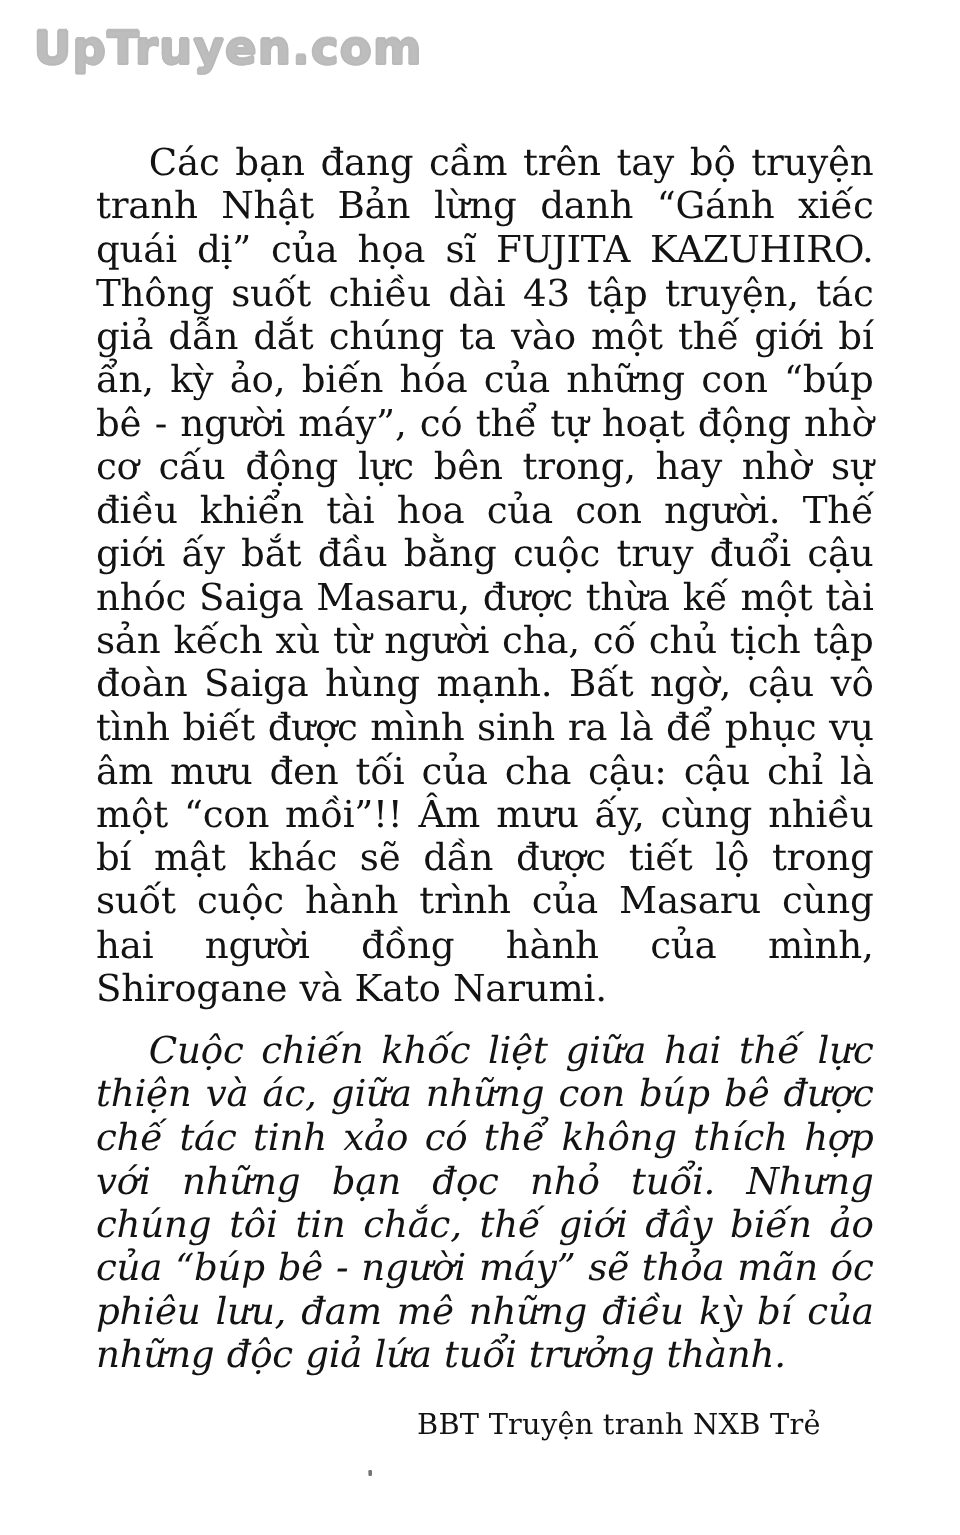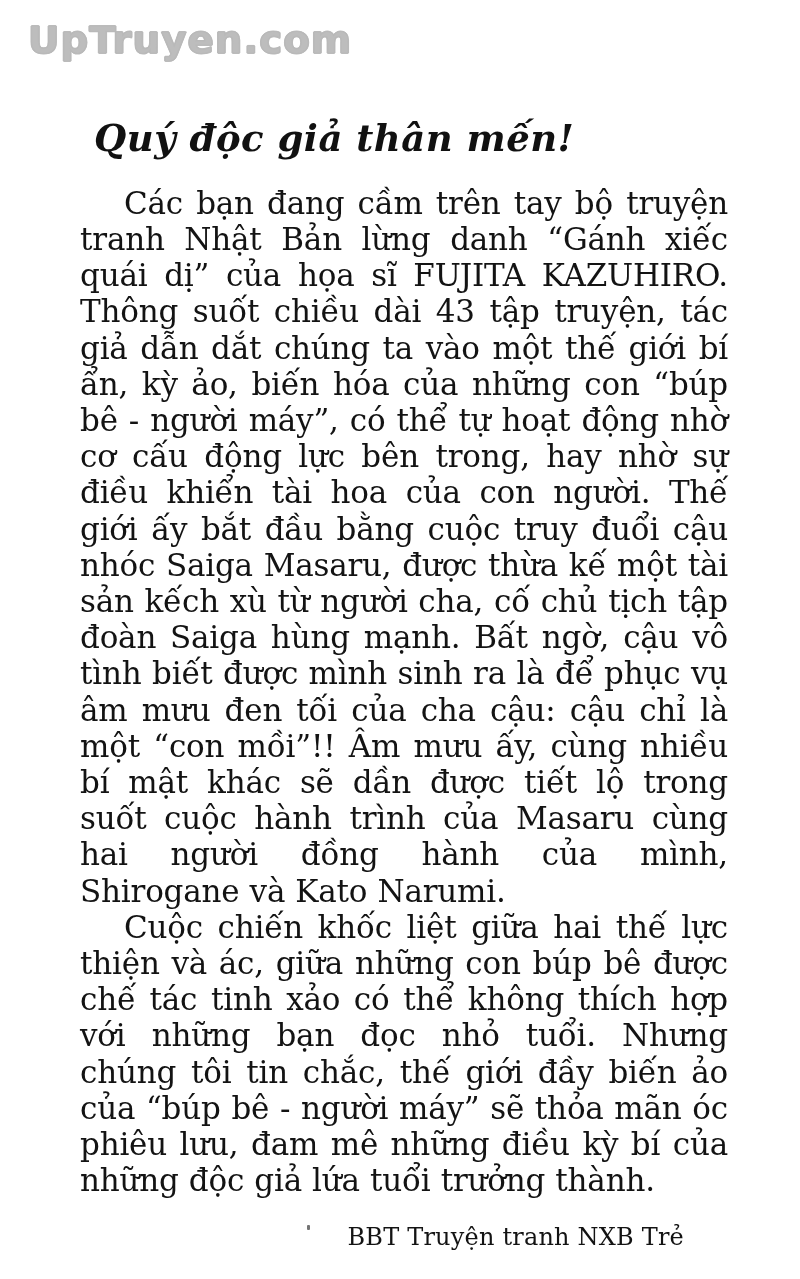--- a/index.html
+++ b/index.html
@@ -69,21 +69,22 @@
     font-family: "DejaVu Serif", serif;
     font-size: 31px;
     line-height: 36.2px;
     text-align: justify;
     text-indent: 44px;
     letter-spacing: -0.2px;
     word-spacing: 0.5px;
     -webkit-font-smoothing: antialiased;
   }
   .para + .para {
-    margin-top: 0;
+    margin-top: 16px;
+    font-style: italic;
   }
   .para.last-line-left {
     text-align-last: left;
   }
 
   .signature {
     margin: 22px 0 0 0;
     padding-right: 44px;
     text-align: right;
     color: #131313;
@@ -107,21 +108,20 @@
 </style>
 </head>
 <body>
 
 <div class="page">
 
   <div class="watermark watermark-fallback">UpTruyen.com</div>
 
   <div class="letter">
 
-    <h1 class="letter-title">Quý độc giả thân mến!</h1>
 
     <p class="para last-line-left">Các bạn đang cầm trên tay bộ truyện tranh Nhật Bản lừng danh “Gánh xiếc quái dị” của họa sĩ FUJITA KAZUHIRO. Thông suốt chiều dài 43 tập truyện, tác giả dẫn dắt chúng ta vào một thế giới bí ẩn, kỳ ảo, biến hóa của những con “búp bê - người máy”, có thể tự hoạt động nhờ cơ cấu động lực bên trong, hay nhờ sự điều khiển tài hoa của con người. Thế giới ấy bắt đầu bằng cuộc truy đuổi cậu nhóc Saiga Masaru, được thừa kế một tài sản kếch xù từ người cha, cố chủ tịch tập đoàn Saiga hùng mạnh. Bất ngờ, cậu vô tình biết được mình sinh ra là để phục vụ âm mưu đen tối của cha cậu: cậu chỉ là một “con mồi”!! Âm mưu ấy, cùng nhiều bí mật khác sẽ dần được tiết lộ trong suốt cuộc hành trình của Masaru cùng hai người đồng hành của mình, Shirogane và Kato Narumi.</p>
 
     <p class="para last-line-left">Cuộc chiến khốc liệt giữa hai thế lực thiện và ác, giữa những con búp bê được chế tác tinh xảo có thể không thích hợp với những bạn đọc nhỏ tuổi. Nhưng chúng tôi tin chắc, thế giới đầy biến ảo của “búp bê - người máy” sẽ thỏa mãn óc phiêu lưu, đam mê những điều kỳ bí của những độc giả lứa tuổi trưởng thành.</p>
 
 
     <p class="signature">BBT Truyện tranh NXB Trẻ</p>
 
   </div>
 

